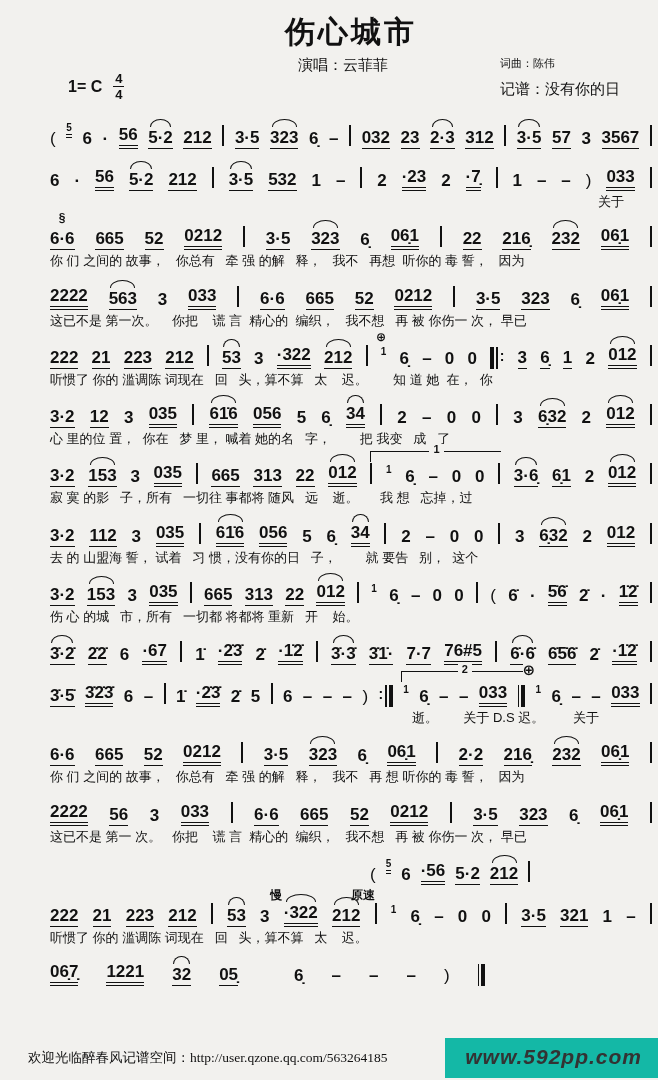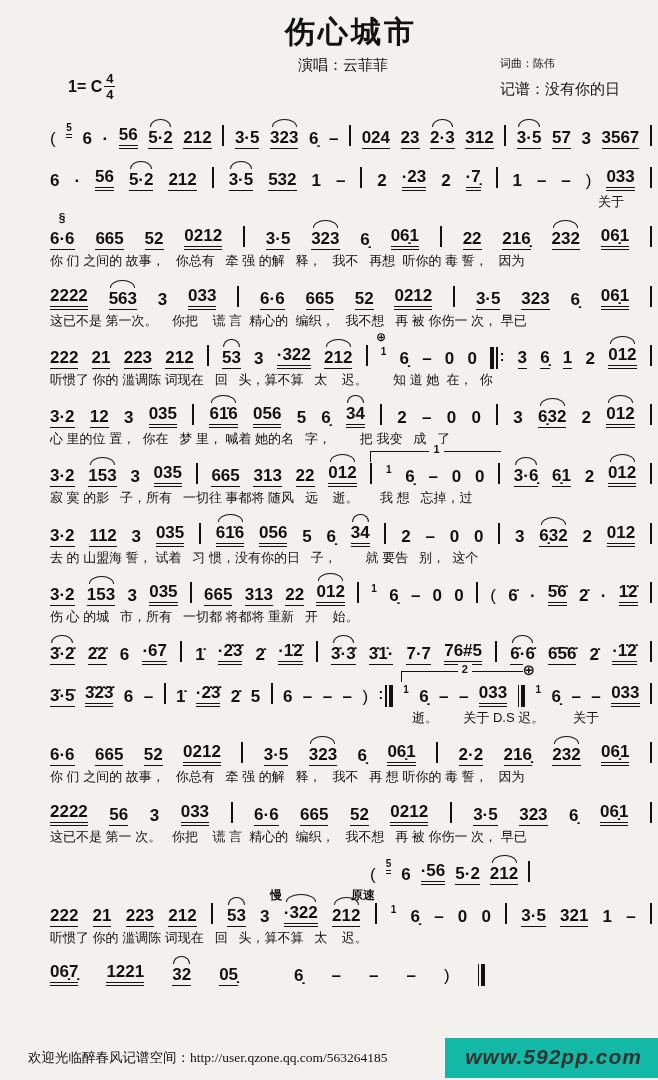--- a/index.html
+++ b/index.html
@@ -4,21 +4,21 @@
 <style>
   html,body{margin:0;padding:0;}
   .page{width:622px;height:1080px;background:#f2f1ee;position:relative;overflow:hidden;
         color:#111;font-family:"Liberation Sans","DejaVu Sans",sans-serif;padding-left:40px;}
   
   .hdr{position:relative;height:110px;}
   .title{ text-align:center;font-size:30px;font-weight:bold;letter-spacing:3px;padding-top:12px;}
   .singer{position:absolute;left:258px;top:56px;font-size:15px;}
   .writer{position:absolute;left:460px;top:56px;font-size:11px;}
   .notator{position:absolute;left:460px;top:80px;font-size:15px;}
-  .keysig{position:absolute;left:28px;top:72px;font-size:16px;font-weight:bold;display:flex;align-items:center;gap:2px;text-align:right;}
+  .keysig{position:absolute;left:28px;top:72px;font-size:16px;font-weight:bold;display:flex;align-items:center;gap:11px;text-align:right;}
   .meter{display:inline-flex;flex-direction:column;align-items:center;font-size:13px;line-height:1;}
   .meter .num{border-bottom:1.5px solid #111;padding:0 2px 1px;}
   .meter .den{padding-top:1px;}
   
   #score{padding:2px 0 0 0;}
   .sys{margin-bottom:3px;}
   .mline{display:flex;align-items:flex-end;justify-content:space-between;
          padding:13px 10px 2px 10px;position:relative;font-weight:bold;font-size:17px;line-height:1;}
   .mline.pright{justify-content:flex-start;gap:10px;padding-left:330px;}
   .mline.pleft{justify-content:flex-start;gap:28px;padding-right:260px;}
@@ -76,21 +76,21 @@
           <span class="tok">·</span>
           <span class="tok u2">56</span>
           <span class="tok u1 s">5·2</span>
           <span class="tok u1">212</span>
           <span class="bar"></span>
           <span class="tok u1">3·5</span>
           <span class="tok u1 s">323</span>
           <span class="tok">6̣</span>
           <span class="tok">–</span>
           <span class="bar"></span>
-          <span class="tok u1">024</span>
+          <span class="tok u1">032</span>
           <span class="tok u1">23</span>
           <span class="tok u1 s">2·3</span>
           <span class="tok u1">312</span>
           <span class="bar"></span>
           <span class="tok u1 s">3·5</span>
           <span class="tok u1">57</span>
           <span class="tok">3</span>
           <span class="tok u1">3567</span>
           <span class="bar"></span>
         </div>

